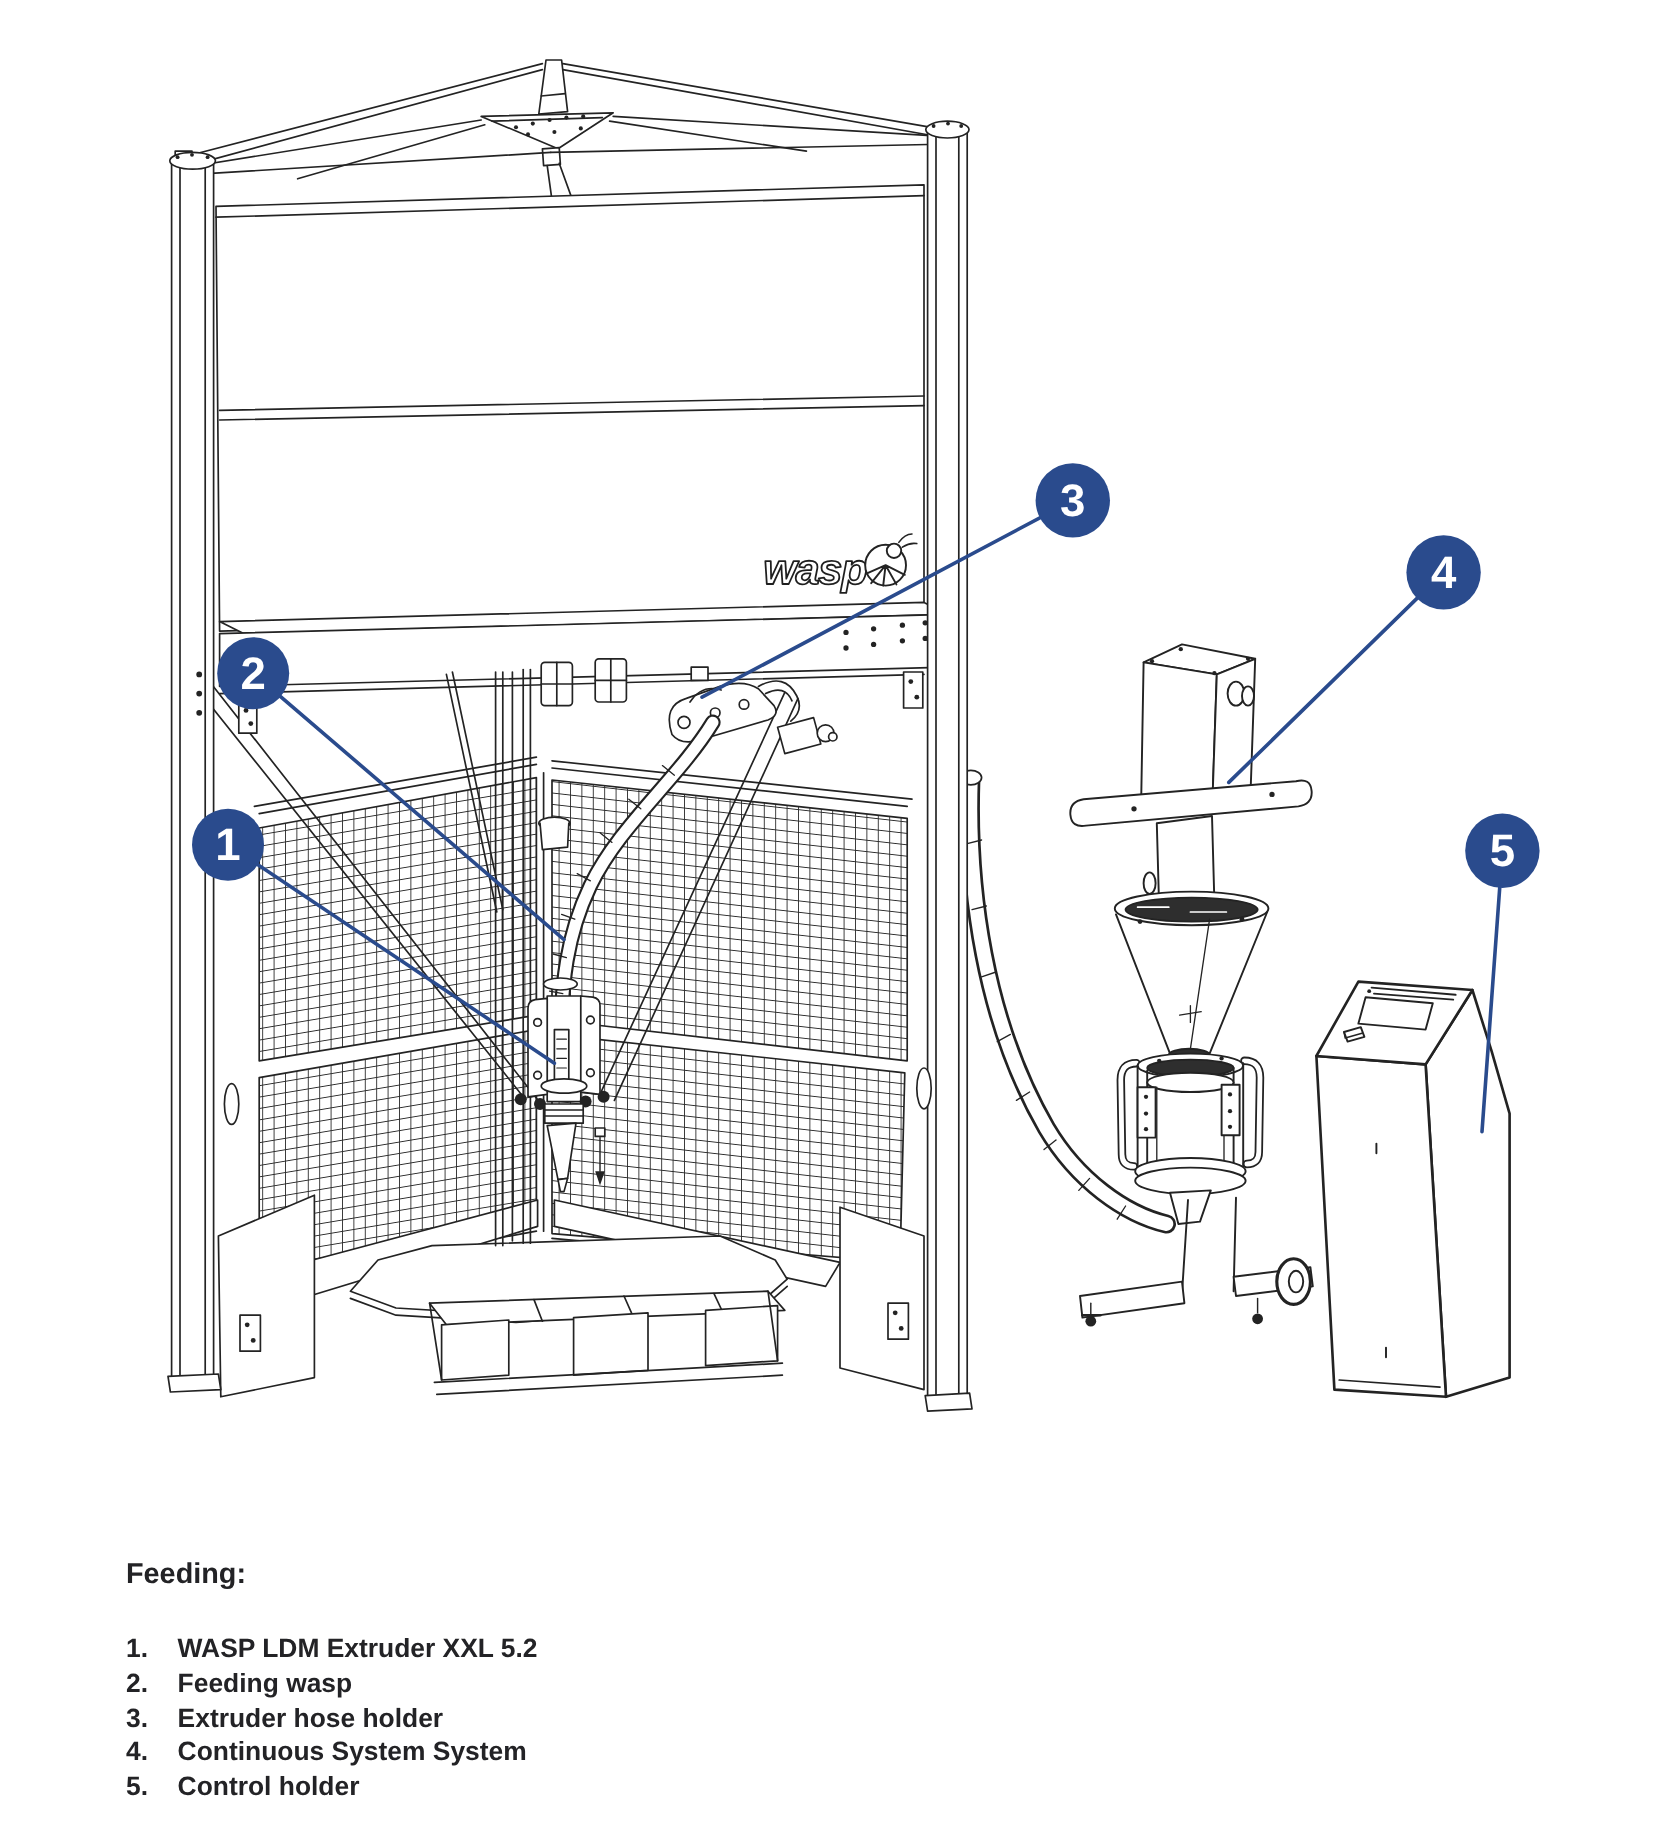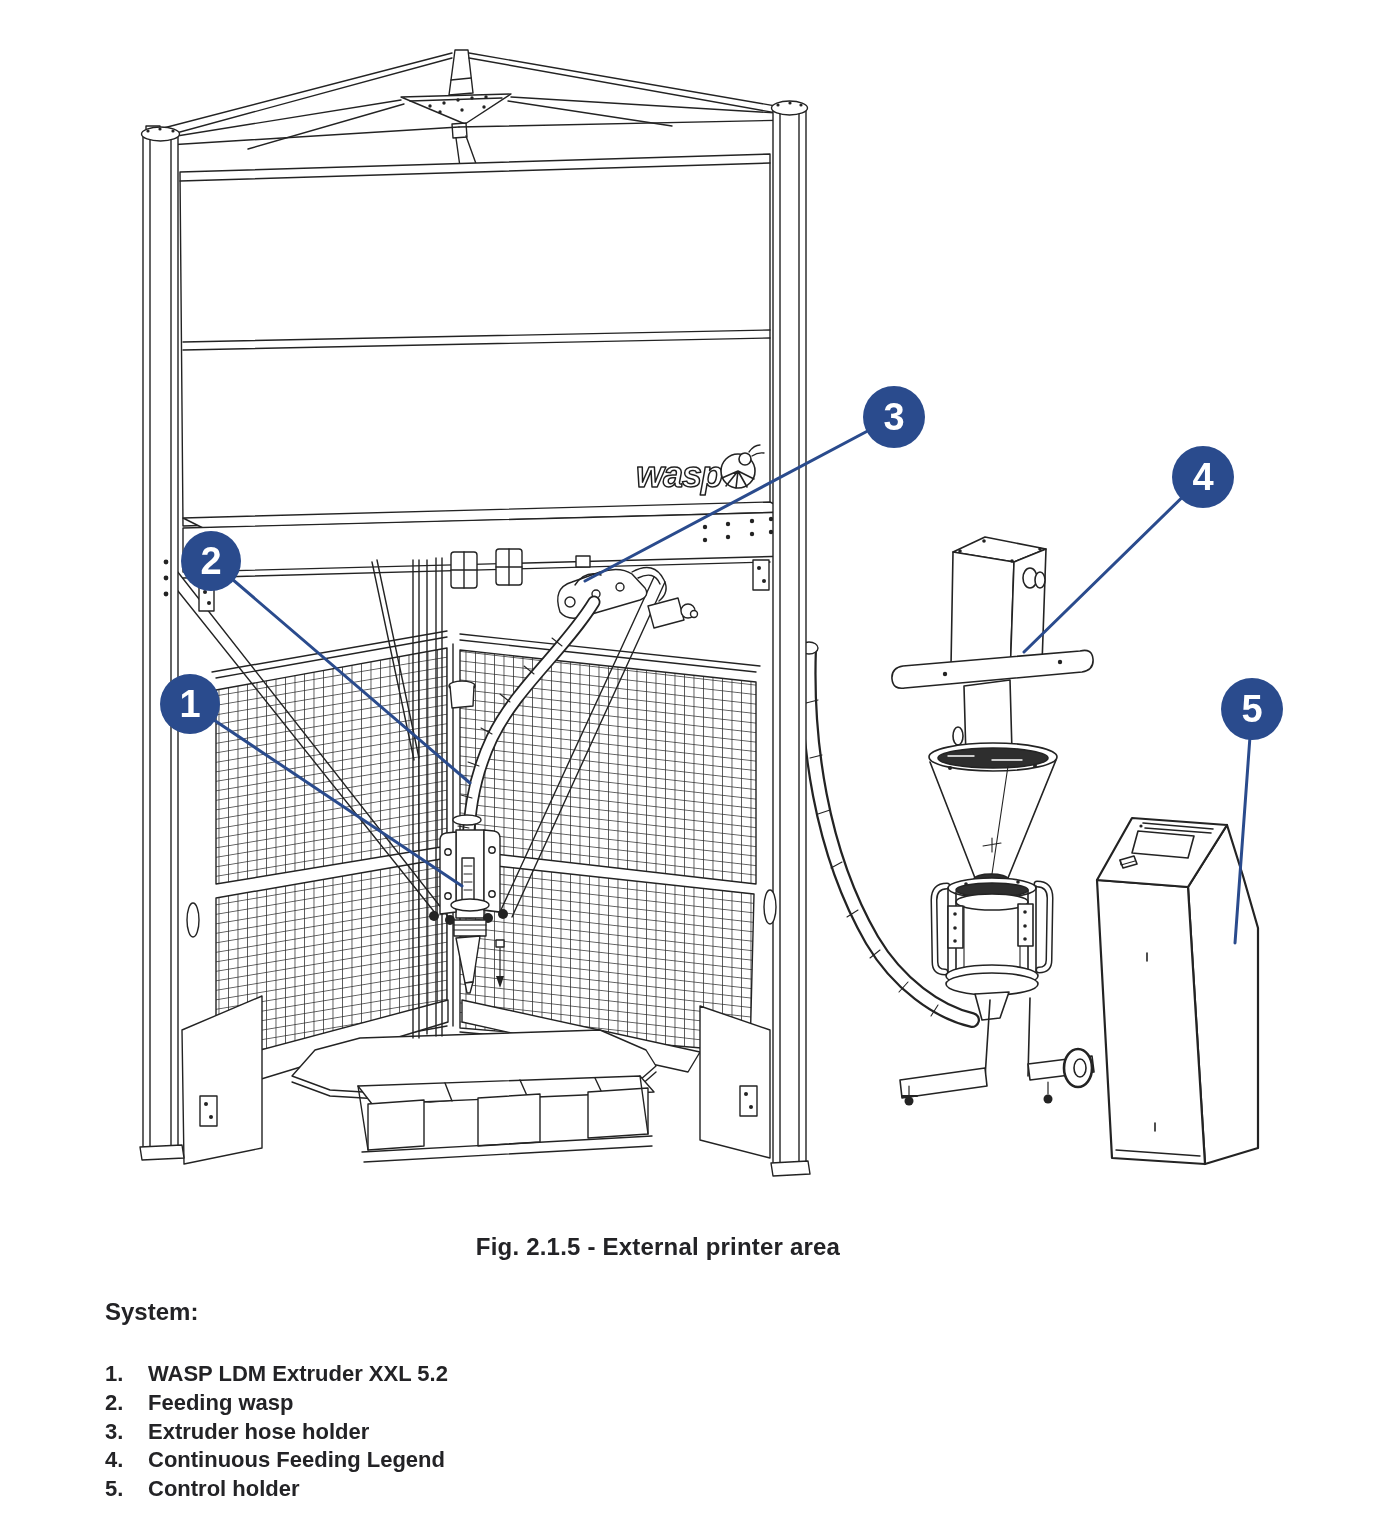--- a/index.html
+++ b/index.html
@@ -400,40 +400,39 @@
           </g>
           <g>
             <line x1="1252" y1="709" x2="1235" y2="943" stroke="#2a4b8d" stroke-width="3"></line>
             <circle cx="1252" cy="709" r="31" fill="#2a4b8d" stroke="none"></circle>
             <text x="1252" y="722" text-anchor="middle" class="callout-num" fill="#ffffff" stroke="none">5</text>
           </g>
         </g>
   </g>
 </svg>
 
-<div class="caption">Fig. 2.1.5 - External printer area</div>
 
 <div class="legend">
-  <div class="legend-heading">System:</div>
+  <div class="legend-heading">Feeding:</div>
   <div id="legend-list">
         <div class="legend-row">
           <span class="num">1.</span>
           <span class="lab">WASP LDM Extruder XXL 5.2</span>
         </div>
         <div class="legend-row">
           <span class="num">2.</span>
           <span class="lab">Feeding wasp</span>
         </div>
         <div class="legend-row">
           <span class="num">3.</span>
           <span class="lab">Extruder hose holder</span>
         </div>
         <div class="legend-row">
           <span class="num">4.</span>
-          <span class="lab">Continuous Feeding Legend</span>
+          <span class="lab">Continuous System System</span>
         </div>
         <div class="legend-row">
           <span class="num">5.</span>
           <span class="lab">Control holder</span>
         </div>
       </div>
 </div>
 
 </div>
 

